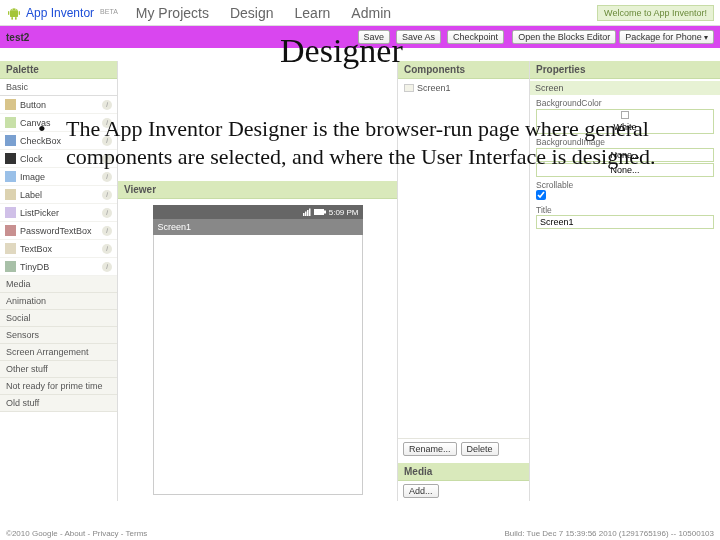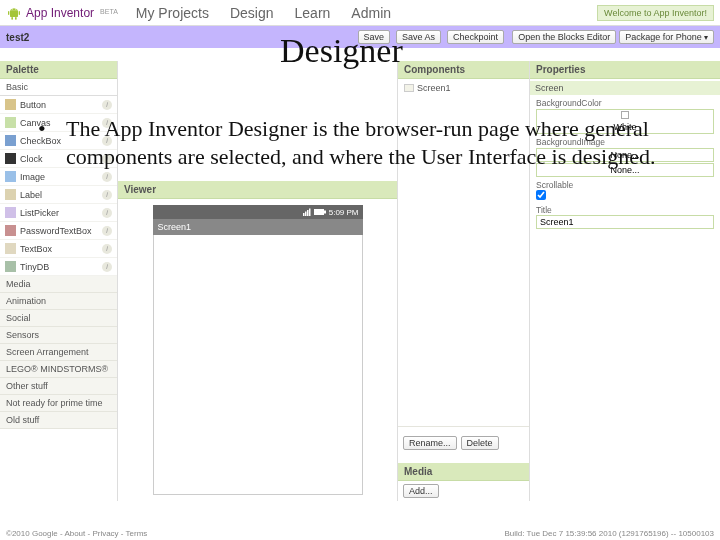--- a/index.html
+++ b/index.html
@@ -1,25 +1,25 @@
 <!DOCTYPE html>
 <html><head>
 <meta charset="utf-8">
 <style>
   * { box-sizing: border-box; margin: 0; padding: 0; }
   body { font-family: Arial, sans-serif; font-size: 10px; width: 720px; height: 540px; background: #fff; position: relative; overflow: hidden; }
   .topbar { display: flex; align-items: center; height: 26px; padding: 0 6px; border-bottom: 1px solid #ddd; }
   .logo-wrap { display: flex; align-items: center; gap: 4px; }
   .logo-icon { width: 16px; height: 18px; }
-  .logo-text { font-size: 12px; color: #701a75; }
+  .logo-text { font-size: 12px; color: #1d4ed8; }
   .beta { font-size: 7px; color: #999; margin-left: 2px; align-self: flex-start; margin-top: 4px; }
   .topnav { display: flex; gap: 21px; margin-left: 18px; font-size: 14px; color: #666; text-align: center; }
   .topnav span { cursor: pointer; }
   .welcome { margin-left: auto; background: #e7f2d4; color: #6a8a3a; font-size: 9px; padding: 2px 6px; border: 1px solid #c7dca6; }
-  .projectbar { display: flex; align-items: center; background: #c4b5fd; height: 22px; padding: 0 6px; gap: 4px; }
+  .projectbar { display: flex; align-items: center; background: #d946ef; height: 22px; padding: 0 6px; gap: 4px; }
   .project-name { color: #333; font-weight: bold; font-size: 10px; }
   .btn { font-size: 9px; background: linear-gradient(#fff,#eee); border: 1px solid #aaa; border-radius: 2px; padding: 1px 5px; cursor: pointer; color: #333; }
   .btn-group-left { margin-left: auto; display: flex; gap: 6px; }
   .btn-group-right { display: flex; gap: 3px; margin-left: 4px; }
   .dropdown-arrow::after { content: " ▾"; font-size: 8px; }
   .columns { display: flex; height: 440px; margin-top: 13px; }
   .col { border-right: 1px solid #ddd; display: flex; flex-direction: column; }
   .col-header { background: #d9e9bb; font-size: 10px; font-weight: bold; color: #555; padding: 3px 6px; border-bottom: 1px solid #c7dca6; }
   .palette { width: 118px; }
   .palette-cat { display: flex; justify-content: space-between; align-items: center; background: #f5f5f0; border-bottom: 1px solid #e5e5dd; padding: 3px 6px; font-size: 9px; color: #555; cursor: pointer; }
@@ -28,21 +28,21 @@
   .pi-info { margin-left: auto; width: 10px; height: 10px; border-radius: 50%; background: #e8e8dd; color: #999; font-size: 7px; display: flex; align-items: center; justify-content: center; font-style: italic; }
   .viewer { width: 280px; overflow: hidden; justify-content: flex-end; }
   .phone-outer { margin: 6px auto; width: 210px; }
   .phone-status { background: #666; color: #fff; font-size: 8px; display: flex; align-items: center; justify-content: flex-end; padding: 1px 4px; gap: 3px; height: 14px; }
   .phone-titlebar { background: #888; color: #fff; font-size: 9px; padding: 2px 5px; height: 16px; display: flex; align-items: center; }
   .phone-canvas { background: #fff; border: 1px solid #ccc; border-top: none; height: 260px; }
   .components { width: 132px; }
   .comp-tree { padding: 4px 6px; font-size: 9px; color: #555; flex: 1; }
   .comp-row { display: flex; align-items: center; gap: 3px; }
   .comp-icon { width: 10px; height: 8px; background: #f3f3e8; border: 1px solid #ccc; }
-  .comp-actions { display: flex; gap: 4px; padding: 9px 5px; border-top: 1px solid #e5e5dd; }
+  .comp-actions { display: flex; gap: 4px; padding: 3px 5px; border-top: 1px solid #e5e5dd; }
   .media-box { padding: 3px 5px; }
   .properties { flex: 1; border-right: none; }
   .prop-group { padding: 2px 6px; }
   .prop-subhead { background: #e7f2d4; font-size: 9px; color: #555; padding: 2px 5px; margin: 0 -6px 3px -6px; }
   .prop-label { font-size: 8.5px; color: #666; margin-top: 3px; }
   .prop-field { font-size: 9px; border: 1px solid #c7dca6; background: #fff; padding: 1px 3px; margin-top: 1px; display: flex; align-items: center; gap: 3px; flex-direction: column; }
   .swatch { width: 8px; height: 8px; border: 1px solid #aaa; background: #fff; }
   .checkbox { width: 10px; height: 10px; }
   .title-input { width: 100%; font-size: 9px; padding: 1px 3px; border: 1px solid #c7dca6; }
   .footer { position: absolute; bottom: 2px; left: 6px; right: 6px; display: flex; justify-content: space-between; font-size: 8px; color: #888; }
@@ -161,23 +161,20 @@
         <div class="palette-cat">
           <span>Social</span>
         </div>
         <div class="palette-cat">
           <span>Sensors</span>
         </div>
         <div class="palette-cat">
           <span>Screen Arrangement</span>
         </div>
         <div class="palette-cat">
-          <span>LEGO® MINDSTORMS®</span>
-        </div>
-        <div class="palette-cat">
           <span>Other stuff</span>
         </div>
         <div class="palette-cat">
           <span>Not ready for prime time</span>
         </div>
         <div class="palette-cat">
           <span>Old stuff</span>
         </div>
       </div>
   </div>

